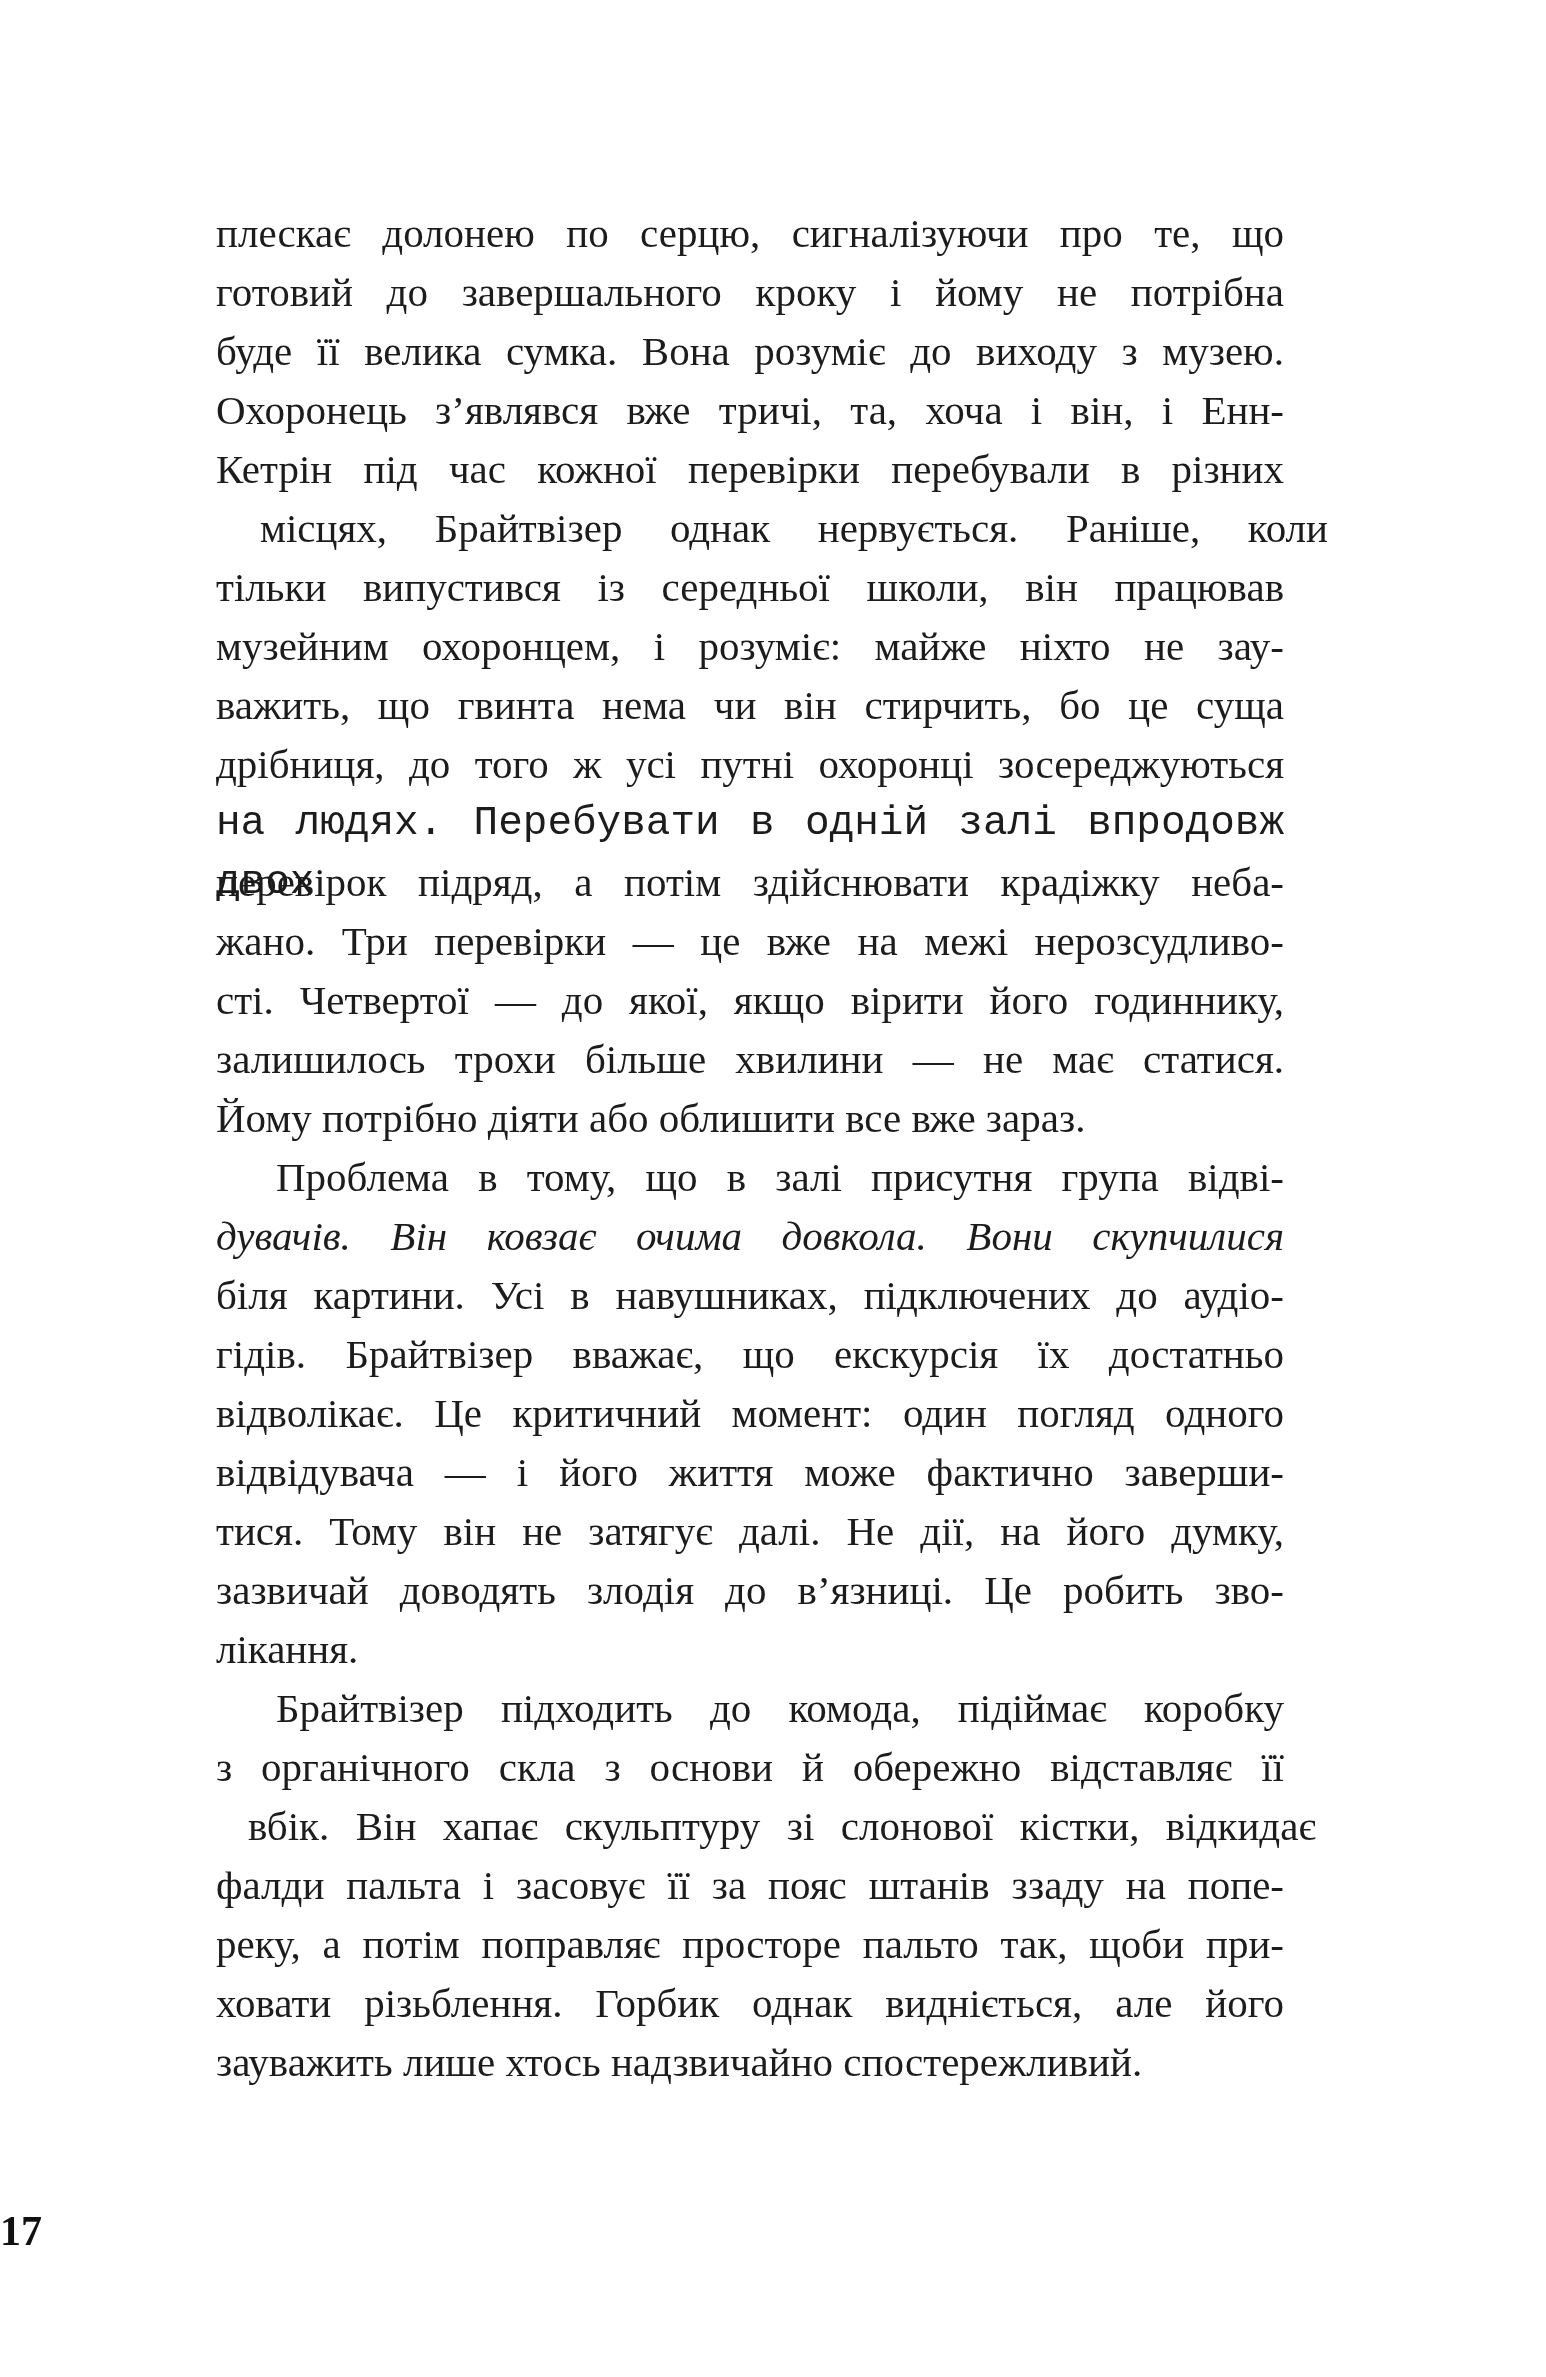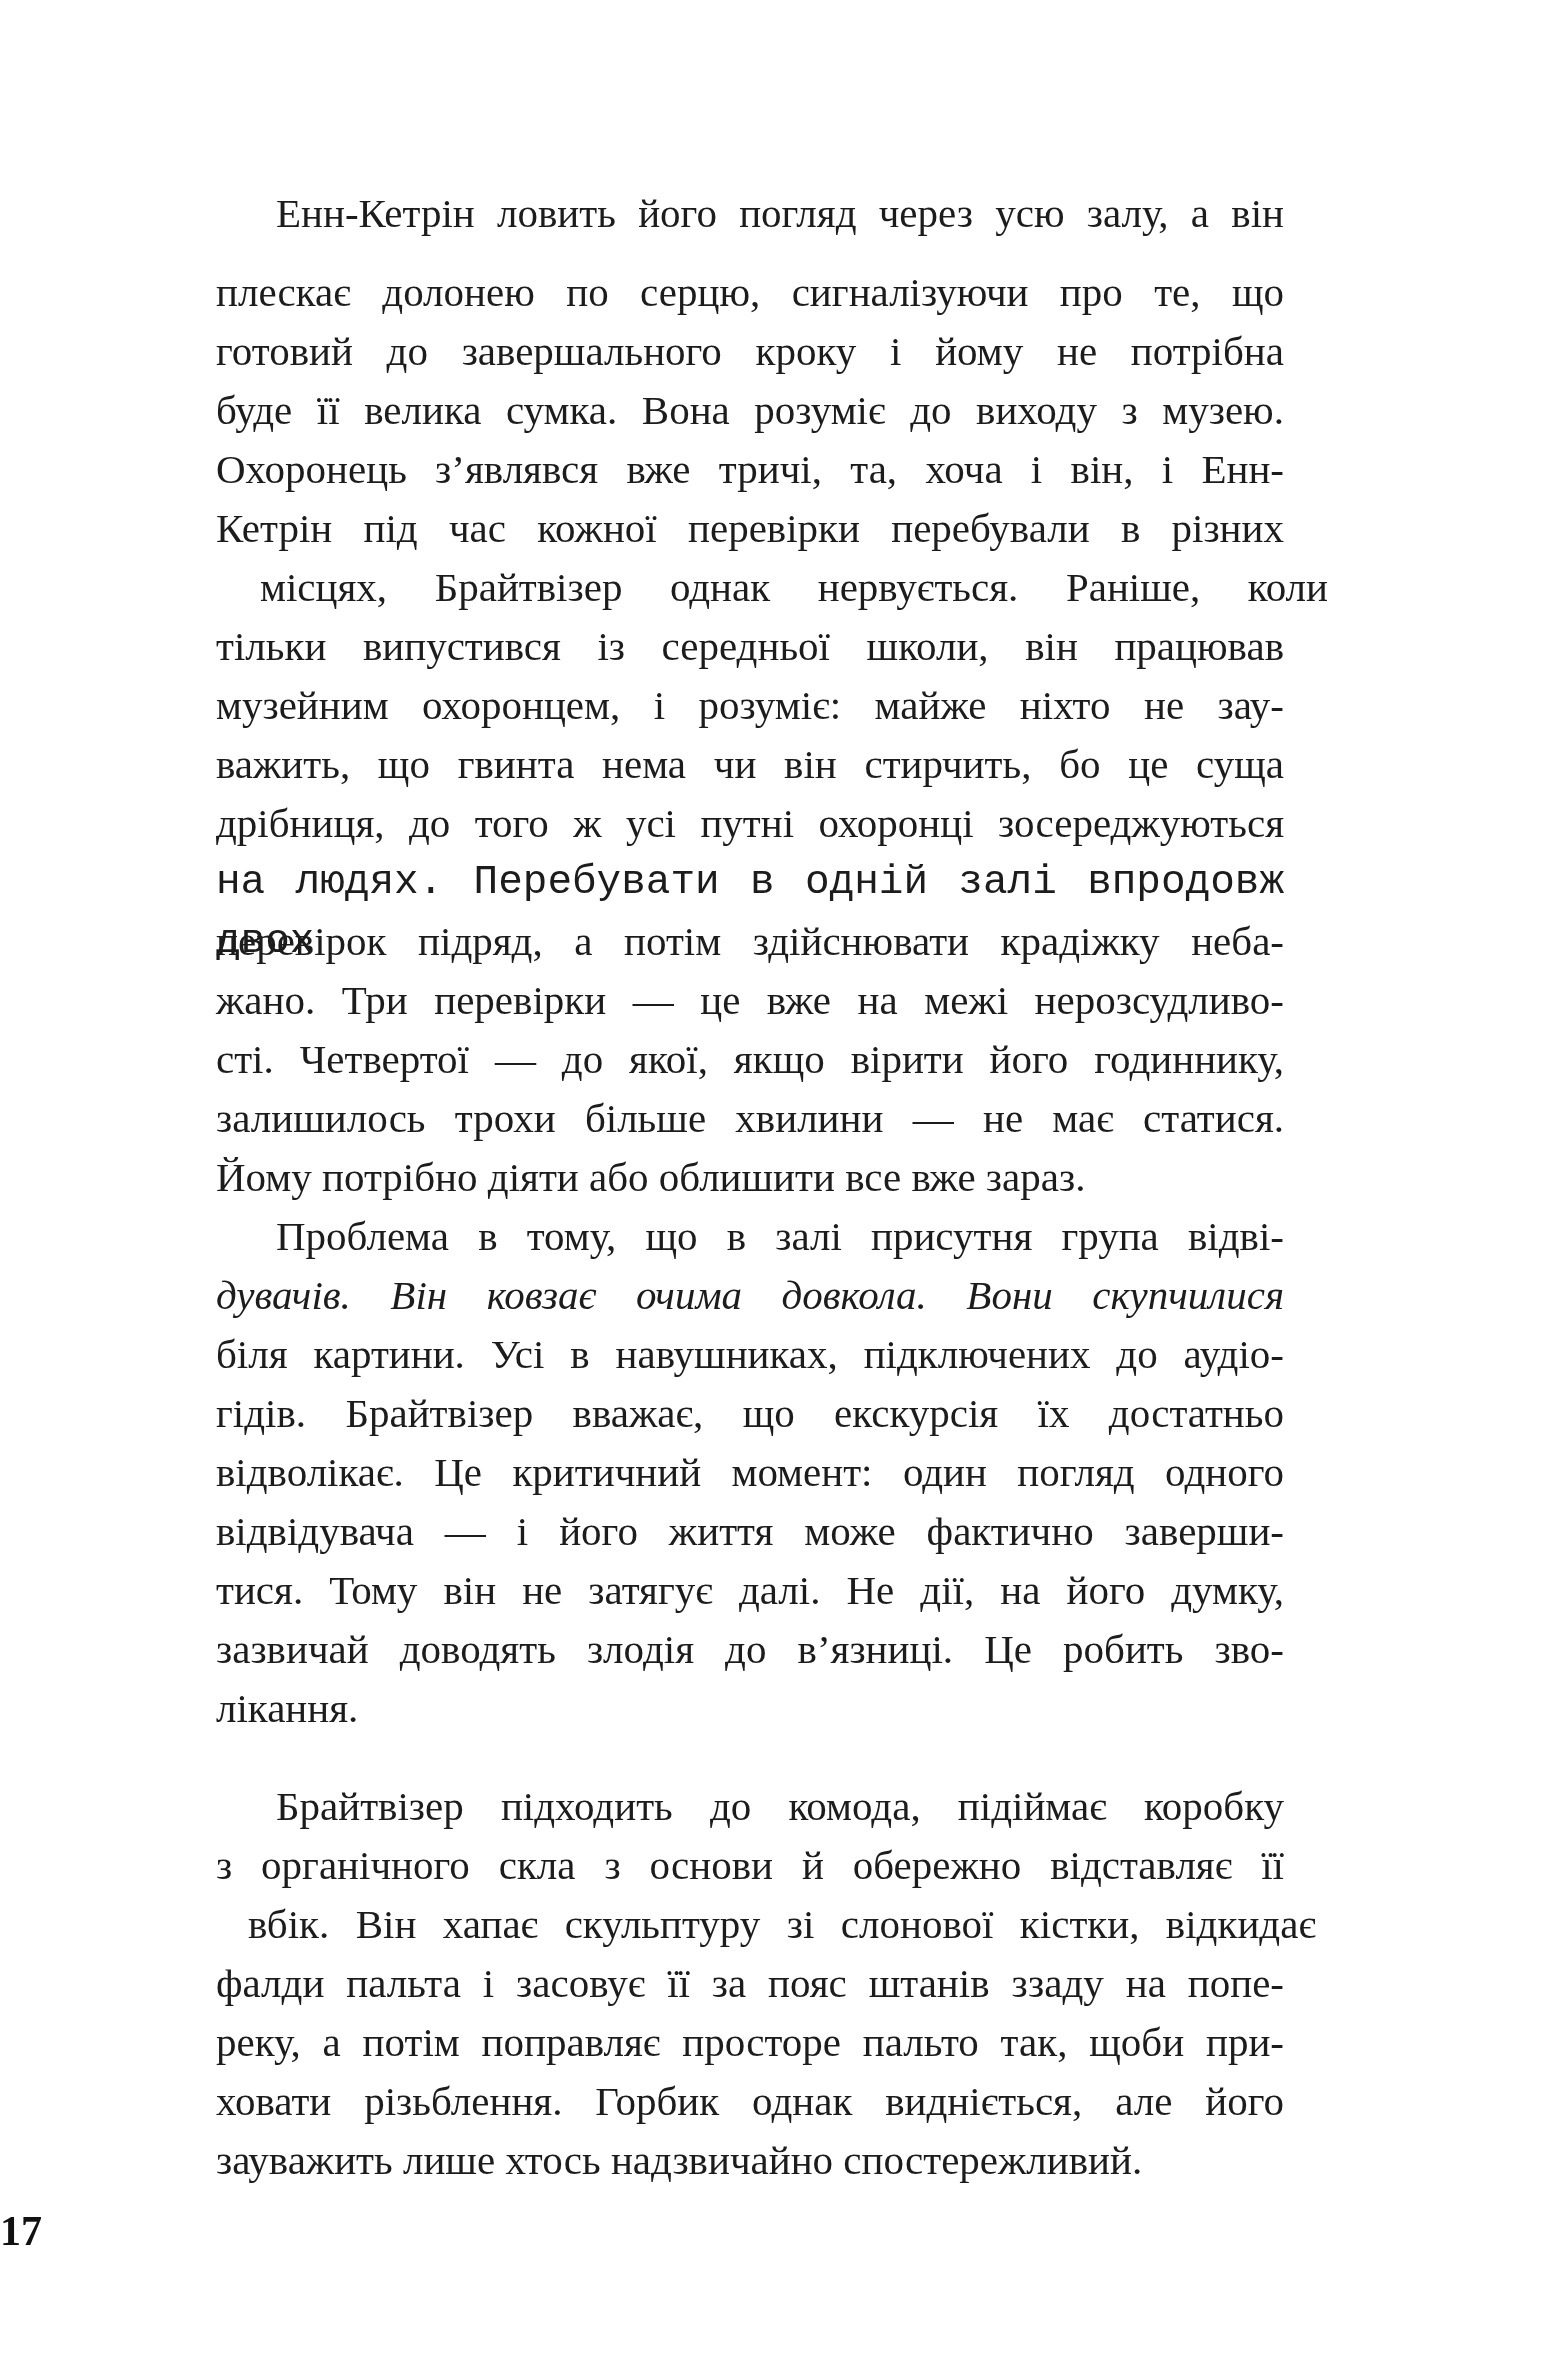--- a/index.html
+++ b/index.html
@@ -56,23 +56,20 @@
     line-height: 52px;
     color: #111;
   }
 </style>
 </head>
 <body>
 
 <div class="text-column">
 
   <div class="paragraph">
-    <div class="line indent">
-        <span class="txt" style="white-space: normal;">Енн-Кетрін ловить його погляд через усю залу, а він</span>
-      </div>
     <div class="line">
         <span class="txt" style="white-space: normal; margin-top: 20px;">плескає долонею по серцю, сигналізуючи про те, що</span>
       </div>
     <div class="line">
         <span class="txt" style="white-space: normal;">готовий до завершального кроку і йому не потрібна</span>
       </div>
     <div class="line">
         <span class="txt" style="white-space: normal;">буде її велика сумка. Вона розуміє до виходу з музею.</span>
       </div>
     <div class="line">
@@ -141,21 +138,21 @@
     <div class="line">
         <span class="txt" style="white-space: normal;">зазвичай доводять злодія до в’язниці. Це робить зво-</span>
       </div>
     <div class="line last">
         <span class="txt" style="white-space: normal;">лікання.</span>
       </div>
   </div>
 
   <div class="paragraph">
     <div class="line indent">
-        <span class="txt" style="white-space: normal; margin-top: 39px;">Брайтвізер підходить до комода, підіймає коробку</span>
+        <span class="txt" style="white-space: normal;">Брайтвізер підходить до комода, підіймає коробку</span>
       </div>
     <div class="line">
         <span class="txt" style="white-space: normal;">з органічного скла з основи й обережно відставляє її</span>
       </div>
     <div class="line">
         <span class="txt" style="white-space: normal; margin-left: 32px;">вбік. Він хапає скульптуру зі слонової кістки, відкидає</span>
       </div>
     <div class="line">
         <span class="txt" style="white-space: normal;">фалди пальта і засовує її за пояс штанів ззаду на попе-</span>
       </div>

